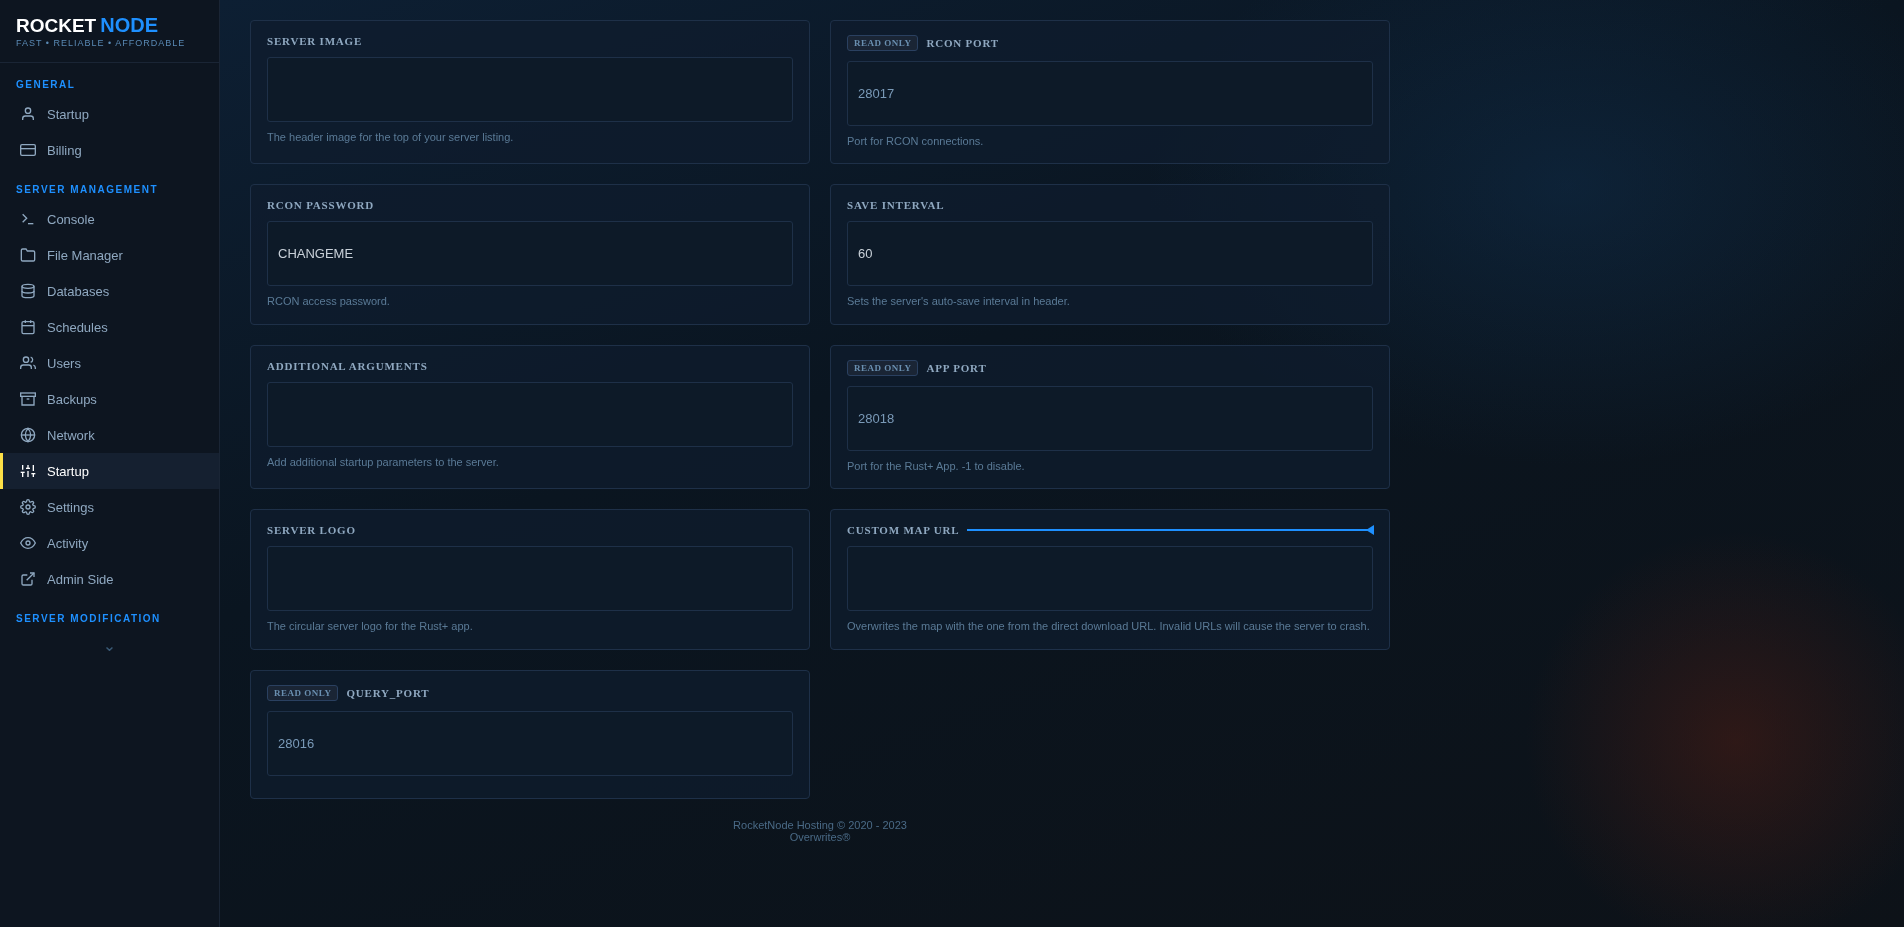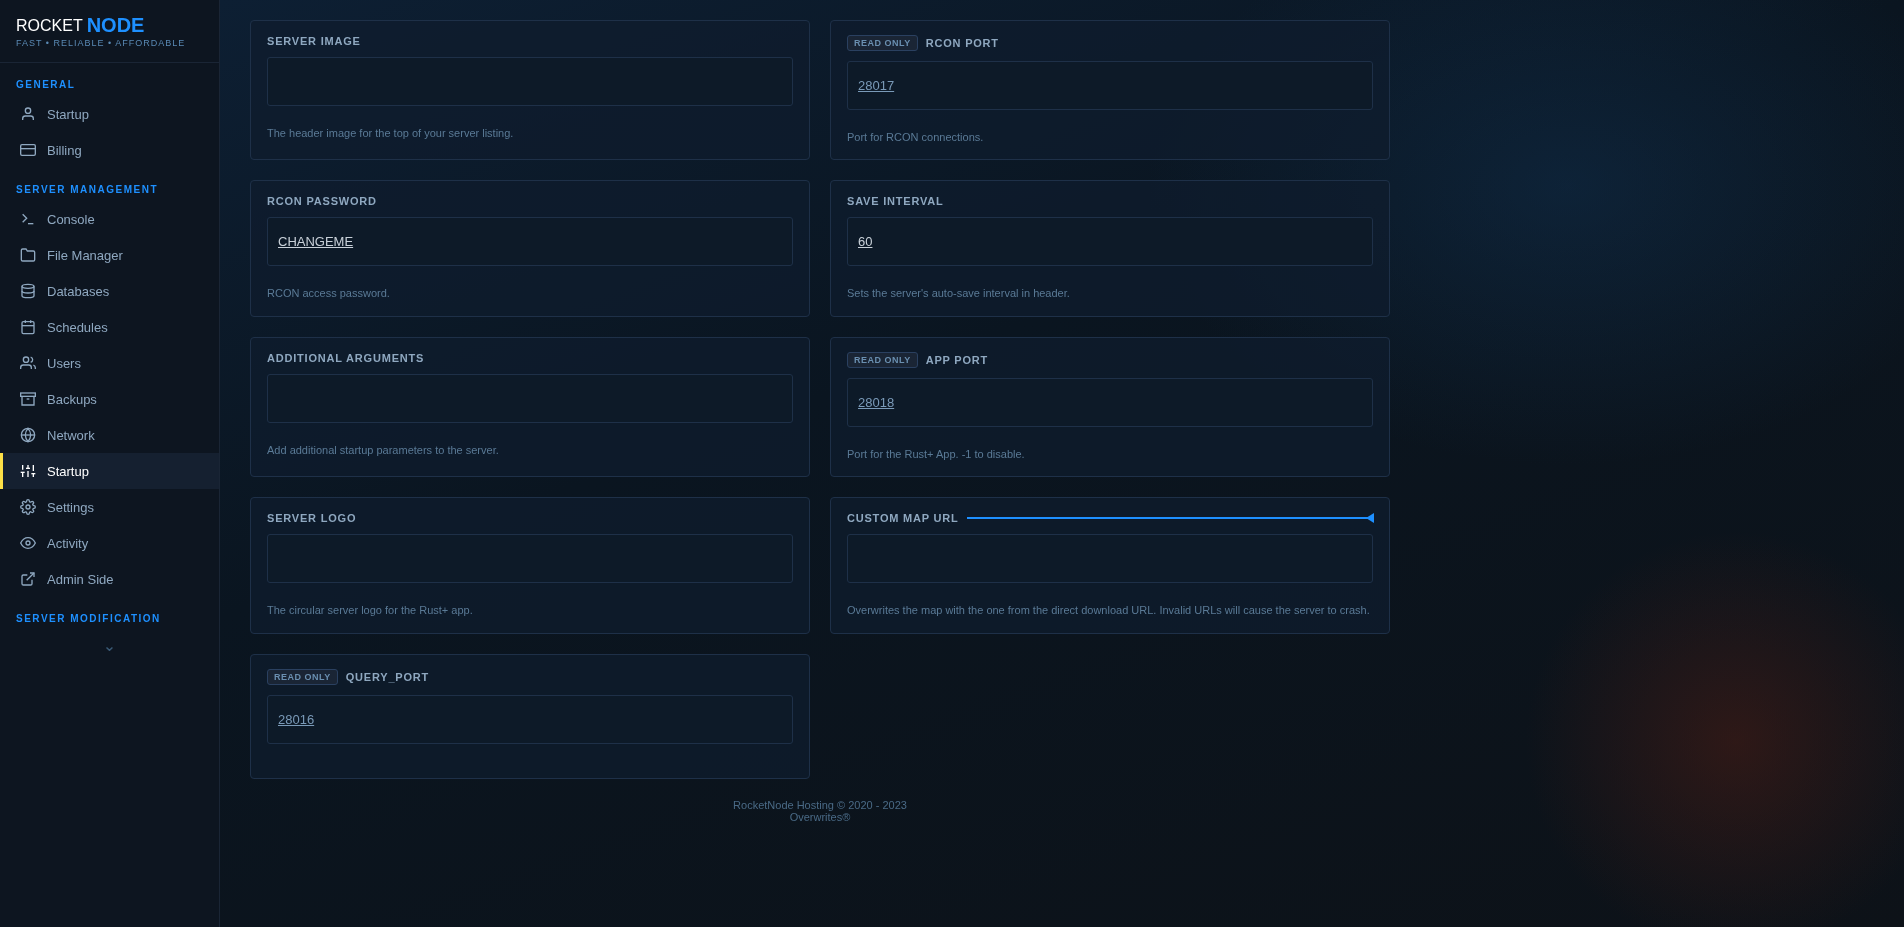--- a/index.html
+++ b/index.html
@@ -27,21 +27,21 @@
     }
     .sidebar-logo {
       padding: 14px 16px;
       border-bottom: 1px solid #1a2535;
     }
     .logo-text {
       display: flex;
       align-items: center;
       gap: 4px;
     }
-    .logo-rocket { font-size: 16px; font-weight: 400; color: #fff; }
+    .logo-rocket { font-size: 19px; font-weight: 700; color: #fff; }
     .logo-node { font-size: 20px; font-weight: 900; color: #1e90ff; }
     .logo-tagline { font-size: 9px; color: #5a8ab5; letter-spacing: 1px; margin-top: 1px; }
 
     .sidebar-section-label {
       font-size: 10px;
       font-weight: 700;
       color: #1e90ff;
       letter-spacing: 1.5px;
       padding: 16px 16px 6px;
       text-transform: uppercase;
@@ -107,20 +107,21 @@
       border: 1px solid #1e3048;
       border-radius: 4px;
       padding: 14px 16px 14px;
     }
 
     .field-header {
       display: flex;
       align-items: center;
       gap: 8px;
       margin-bottom: 10px;
+      font-family: Liberation Serif, serif;
     }
     .field-label {
       font-size: 11px;
       font-weight: 700;
       color: #8fa8c0;
       letter-spacing: 0.8px;
       text-transform: uppercase;
     }
     .badge {
       font-size: 9px;
@@ -134,26 +135,25 @@
       background: #1a2535;
       color: #6a8fb0;
       border: 1px solid #2a4060;
     }
 
     .field-input {
       width: 100%;
       background: #0d1a28;
       border: 1px solid #1e3048;
       border-radius: 3px;
-      padding: 16px 10px;
+      padding: 24px 10px;
       color: #c9d1d9;
       font-size: 13px;
       outline: none;
-      margin-bottom: 20px;
-      text-decoration: underline;
+      margin-bottom: 8px;
     }
     .field-input[readonly] { color: #7a9ab8; cursor: default; }
 
     .field-hint {
       font-size: 11px;
       color: #5a7a96;
       line-height: 1.4;
     }
 
     

